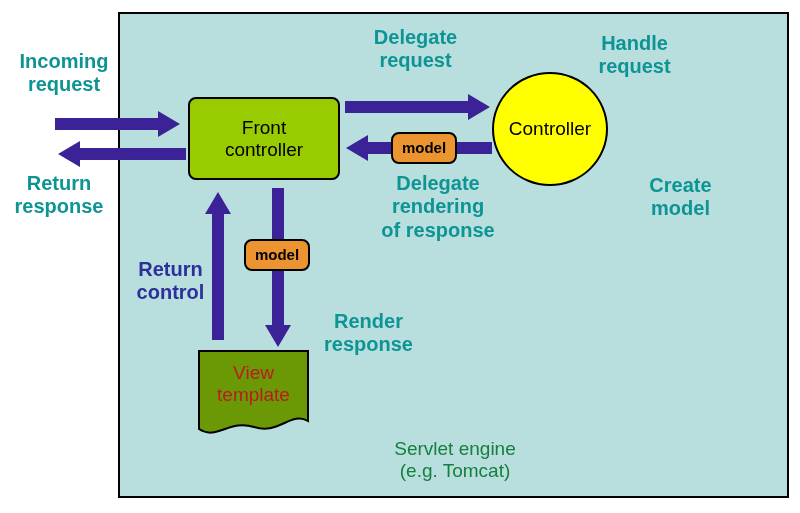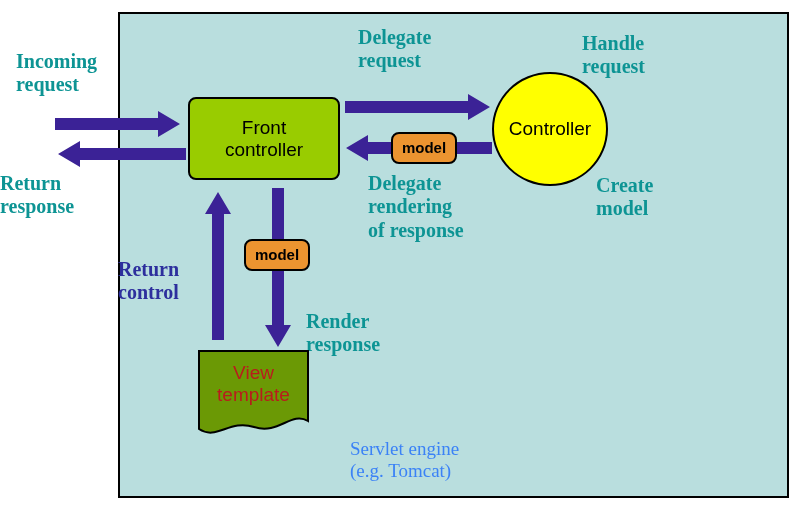--- a/index.html
+++ b/index.html
@@ -9,25 +9,25 @@
     font-family:"Liberation Sans",sans-serif;
   }
   .canvas{
     position:absolute;left:118px;top:12px;width:671px;height:486px;
     background:var(--canvas-bg,#b9dede);
     border:2px solid #000;box-sizing:border-box;
   }
   svg.arrows{position:absolute;left:0;top:0;width:800px;height:513px;pointer-events:none;}
   .arrow{fill:var(--arrow-color,#3b2296);}
   .lbl{
-    position:absolute;white-space:pre-line;line-height:1.17;
-    font-weight:bold;font-size:20px;color:var(--label-color,#0d9494);font-family:Liberation Serif, serif;
+    position:absolute;text-align:center;white-space:pre-line;line-height:1.17;
+    font-weight:bold;font-size:20px;color:var(--label-color,#0d9494);
   }
   .lbl.purple{color:var(--return-control-color,#2d2f9d);}
-  .lbl.plain{color:#3b82f6;font-weight:normal;font-size:19px;}
+  .lbl.plain{color:#15803d;font-weight:normal;font-size:19px;}
   .node{
     position:absolute;display:flex;align-items:center;justify-content:center;
     text-align:center;white-space:pre-line;line-height:1.15;
     color:#000;font-size:19px;box-sizing:border-box;
   }
   .front-controller{
     left:188px;top:97px;width:152px;height:83px;
     background:var(--front-controller-fill,#99cc00);
     border:2px solid var(--node-border,#000);border-radius:8px;
   }
@@ -57,37 +57,37 @@
 
 <svg class="arrows" viewBox="0 0 800 513" xmlns="http://www.w3.org/2000/svg">
   <polygon class="arrow" points="55,118 158,118 158,111 180,124 158,137 158,130 55,130"></polygon>
   <polygon class="arrow" points="186,148 80,148 80,141 58,154 80,167 80,160 186,160"></polygon>
   <polygon class="arrow" points="345,101 468,101 468,94 490,107 468,120 468,113 345,113"></polygon>
   <polygon class="arrow" points="492,142 368,142 368,135 346,148 368,161 368,154 492,154"></polygon>
   <polygon class="arrow" points="272,188 272,325 265,325 278,347 291,325 284,325 284,188"></polygon>
   <polygon class="arrow" points="212,340 212,214 205,214 218,192 231,214 224,214 224,340"></polygon>
 </svg>
 
-<div class="lbl" style="left:16px;top:50px;width:112px;">Incoming
+<div class="lbl" style="left:8px;top:50px;width:112px;">Incoming
 request</div>
 
 <div class="lbl" style="left:0px;top:172px;width:118px;">Return
 response</div>
 
 <div class="lbl" style="left:358px;top:26px;width:115px;">Delegate
 request</div>
 
 <div class="lbl" style="left:582px;top:32px;width:105px;">Handle
 request</div>
 
 <div class="lbl" style="left:368px;top:172px;width:140px;">Delegate
 rendering
 of response</div>
 
-<div class="lbl" style="left:596px;top:174px;width:105px;">Create
+<div class="lbl" style="left:628px;top:174px;width:105px;">Create
 model</div>
 
 <div class="lbl purple" style="left:118px;top:258px;width:105px;">Return
 control</div>
 
 <div class="lbl" style="left:306px;top:282px;width:125px;margin-top:28px;">Render
 response</div>
 
 <div class="lbl plain" style="left:350px;top:438px;width:210px;">Servlet engine
 (e.g. Tomcat)</div>

